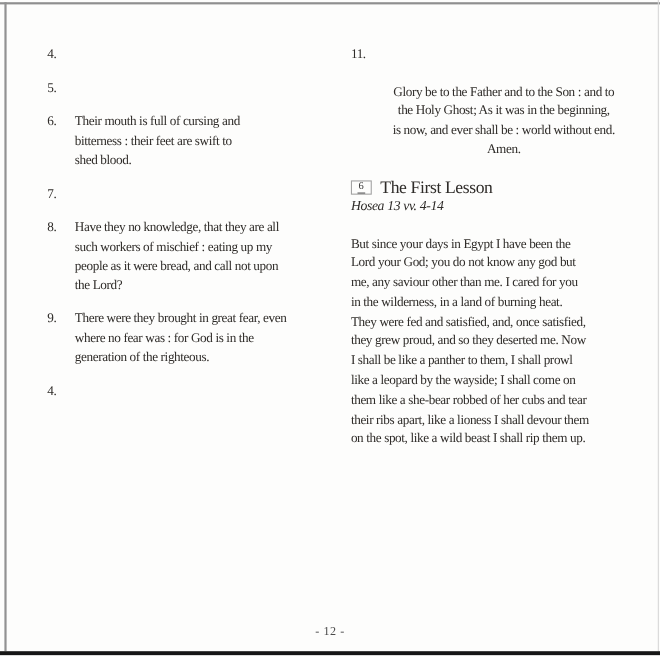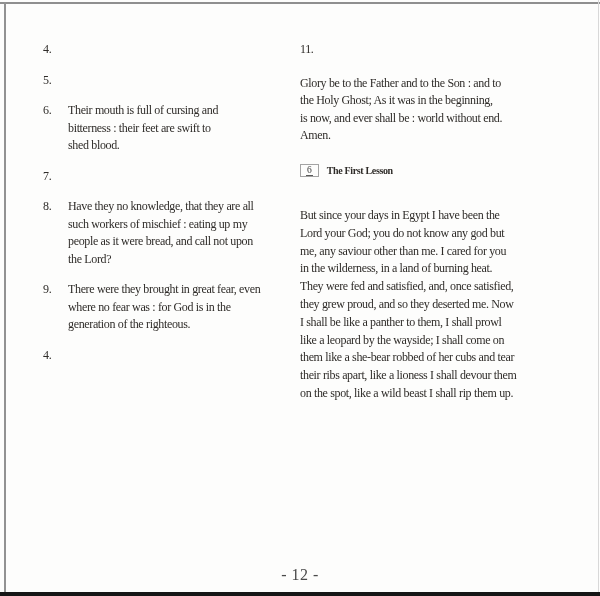--- a/index.html
+++ b/index.html
@@ -16,51 +16,51 @@
     line-height: 17.5px;
   }
   
   .top-line   { position: absolute; left: 0; right: 0; top: 2px; height: 2px; background: #8f8f8f; }
   .left-line  { position: absolute; left: 4px; top: 2px; bottom: 4px; width: 2px; background: #929292; }
   .right-line { position: absolute; right: 1px; top: 0; bottom: 4px; width: 1px; background: #d8d8d8; }
   .bottom-bar { position: absolute; left: 0; right: 0; bottom: 0; height: 4px; background: #161616; }
 
   .col { position: absolute; top: 41px; }
   .col-left  { left: 43px;  width: 262px; }
-  .col-right { left: 300px; width: 278px; }
+  .col-right { left: 319px; width: 278px; }
 
   .verse { display: flex; margin: 0 0 13px 0; }
   .verse-num { flex: none; width: 25px; }
   .col-right .verse-num { width: 26px; }
   .verse-text { white-space: pre; }
 
-  .gloria { margin-top: 16px; white-space: pre; }
+  .gloria { margin-top: 16px; white-space: pre; text-align: center; }
 
   .lesson-heading-row { margin-top: 17px; height: 17.5px; display: flex; align-items: center; }
   .track-box {
     flex: none;
     border: 1px solid #a3a3a3;
     background: #fdfdfc;
     padding: 0 5px 1px 5px;
     margin-right: 8px;
     font-size: 9.5px;
     line-height: 10px;
     letter-spacing: 0;
     color: #3a3a3a;
   }
   .track-box span { border-bottom: 1px solid #5a5a5a; padding: 0 1px; }
-  .lesson-title { font-weight: bold; font-size: 10px; }
+  .lesson-title { font-weight: normal; font-size: 16px; }
   .lesson-ref { font-style: italic; font-size: 12.5px; }
-  .lesson-para { margin-top: 28px; white-space: pre; line-height: 17.8px; }
+  .lesson-para { margin-top: 16px; white-space: pre; line-height: 17.8px; }
 
   .page-number {
     position: absolute;
     left: 0; right: 0; top: 566px;
     text-align: center;
-    font-size: 16px;
+    font-size: 11px;
     letter-spacing: 0.5px;
     color: #4a4a4a;
   }
 </style>
 </head>
 <body>
 
 <div id="page">
   <div class="top-line"></div>
   <div class="left-line"></div>
@@ -108,20 +108,21 @@
 
     <div class="gloria">Glory be to the Father and to the Son : and to
 the Holy Ghost; As it was in the beginning,
 is now, and ever shall be : world without end.
 Amen.</div>
 
     <div class="lesson-heading-row">
       <div class="track-box"><span>6</span></div>
       <div class="lesson-title">The First Lesson</div>
     </div>
+    <div class="lesson-ref">Hosea 13 vv. 4-14</div>
 
     <div class="lesson-para">But since your days in Egypt I have been the
 Lord your God; you do not know any god but
 me, any saviour other than me. I cared for you
 in the wilderness, in a land of burning heat.
 They were fed and satisfied, and, once satisfied,
 they grew proud, and so they deserted me. Now
 I shall be like a panther to them, I shall prowl
 like a leopard by the wayside; I shall come on
 them like a she-bear robbed of her cubs and tear

